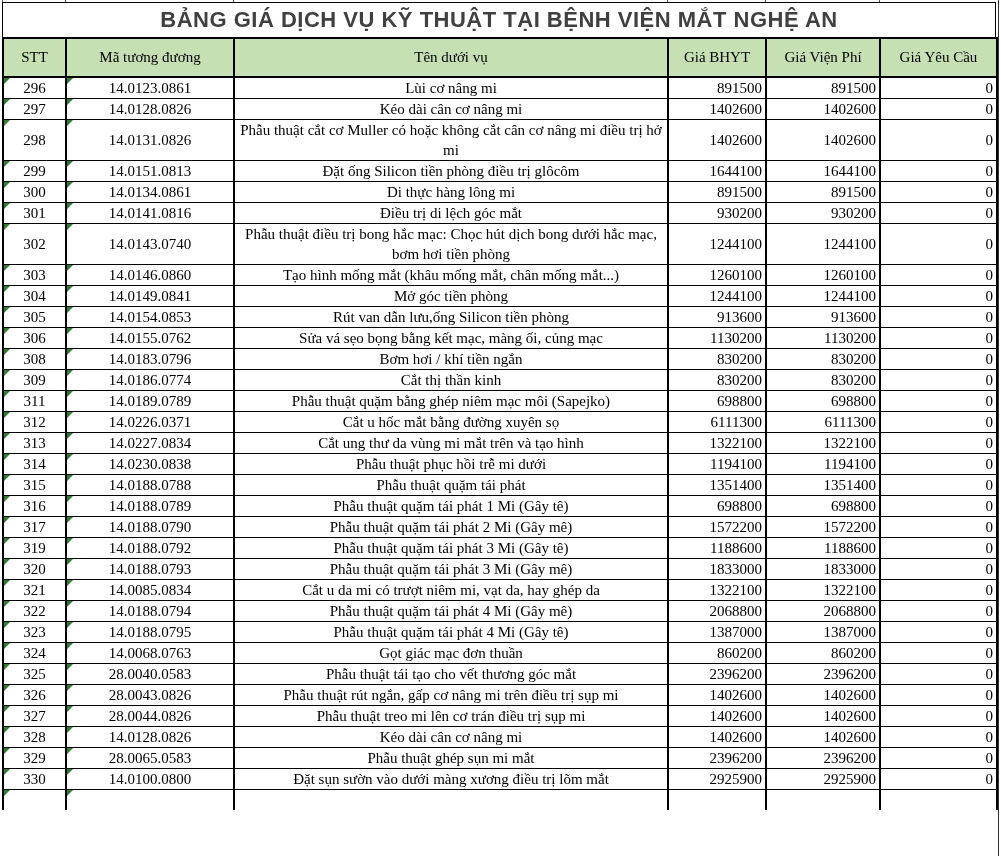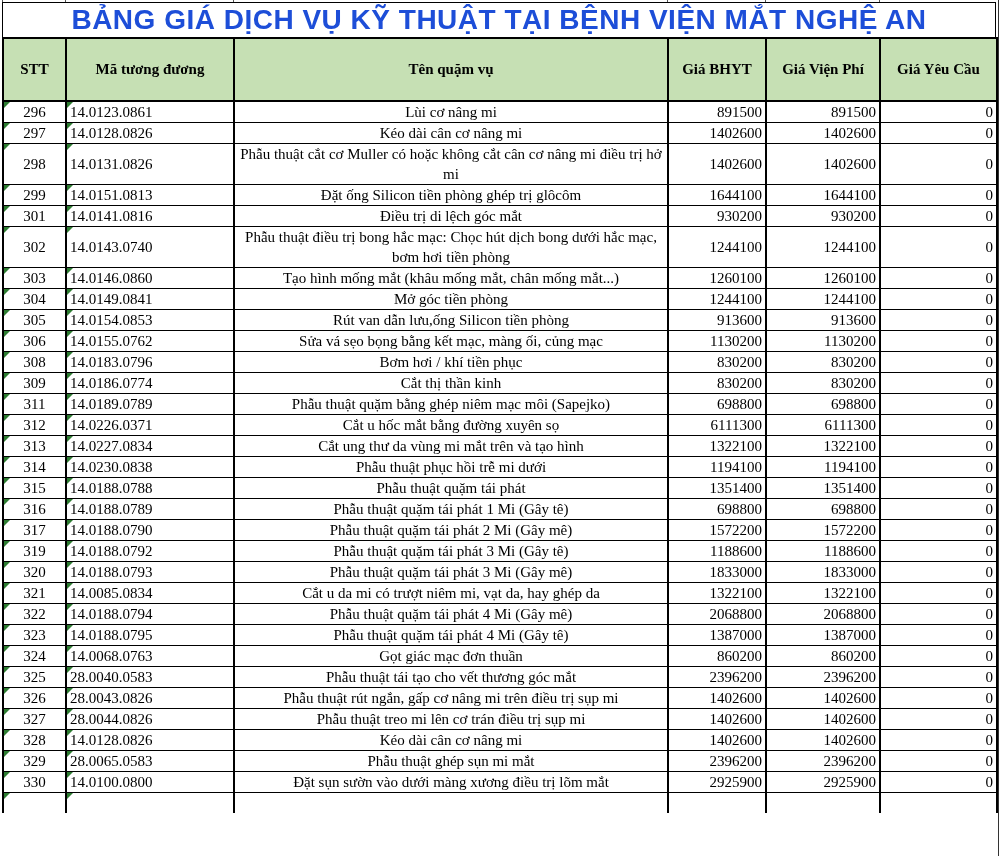--- a/index.html
+++ b/index.html
@@ -5,29 +5,29 @@
   html,body{margin:0;padding:0;background:#fff;}
   .screen{position:relative;width:1001px;height:856px;overflow:hidden;background:#fff;
           font-family:"Liberation Serif","DejaVu Serif",serif;color:#000;}
   
   .tick{position:absolute;top:0;width:1px;height:3px;background:#555;}
   .right-gridline{position:absolute;top:0;width:1px;height:856px;background:#333;}
   .sheet{position:absolute;left:2px;top:2px;width:994px;}
   .title-bar{height:34px;border:1px solid #000;border-bottom:none;display:flex;
              align-items:center;justify-content:center;
              font-family:"Liberation Sans","DejaVu Sans",sans-serif;
-             font-weight:bold;font-size:28px;letter-spacing:.5px;color:#1d4ed8;background:#fff;}
+             font-weight:bold;font-size:22px;letter-spacing:.5px;color:#404040;background:#fff;}
   table{border-collapse:collapse;width:994px;table-layout:fixed;}
-  th{background:#c6e0b4;border:2px solid #000;font-weight:bold;font-size:15px;
-     height:37px;text-align:center;padding:12px 2px;overflow:hidden;}
+  th{background:#c6e0b4;border:2px solid #000;font-weight:normal;font-size:15px;
+     height:37px;text-align:center;padding:0 2px;overflow:hidden;}
   td{border:1px solid #000;border-left-width:2px;border-right-width:2px;
      font-size:15px;height:20px;line-height:20px;padding:0 3px;vertical-align:middle;
      overflow:hidden;position:relative;background:#fff;}
   td.c-stt{text-align:center;}
-  td.c-code{text-align:left;}
+  td.c-code{text-align:center;}
   td.c-name{text-align:center;}
   td.c-num{text-align:right;}
   .tri{position:absolute;top:0;left:0;width:0;height:0;
        border-top:6px solid #2e7d32;border-right:6px solid transparent;}
   tr.partial td{border-bottom:none;}
 </style>
 </head>
 <body>
 
 <div class="screen">
@@ -49,21 +49,21 @@
           <col style="width:168px">
           <col style="width:434px">
         <col style="width:98px">
           <col style="width:114px">
           <col style="width:117px">
       </colgroup>
       <thead>
         <tr>
           <th>STT</th>
           <th>Mã tương đương</th>
-          <th>Tên quặm vụ</th>
+          <th>Tên dưới vụ</th>
           <th>Giá BHYT</th>
           <th>Giá Viện Phí</th>
           <th>Giá Yêu Cầu</th>
         </tr>
       </thead>
       <tbody>
           <tr>
             <td class="c-stt"><span class="tri"></span><span>296</span></td>
             <td class="c-code"><span class="tri"></span><span>14.0123.0861</span></td>
             <td class="c-name"><span>Lùi cơ nâng mi</span></td>
@@ -83,23 +83,31 @@
             <td class="c-stt"><span class="tri"></span><span>298</span></td>
             <td class="c-code"><span class="tri"></span><span>14.0131.0826</span></td>
             <td class="c-name"><span>Phẫu thuật cắt cơ Muller có hoặc không cắt cân cơ nâng mi điều trị hở mi</span></td>
             <td class="c-num"><span>1402600</span></td>
             <td class="c-num"><span>1402600</span></td>
             <td class="c-num"><span>0</span></td>
           </tr>
           <tr>
             <td class="c-stt"><span class="tri"></span><span>299</span></td>
             <td class="c-code"><span class="tri"></span><span>14.0151.0813</span></td>
-            <td class="c-name"><span>Đặt ống Silicon tiền phòng ghép trị glôcôm</span></td>
+            <td class="c-name"><span>Đặt ống Silicon tiền phòng điều trị glôcôm</span></td>
             <td class="c-num"><span>1644100</span></td>
             <td class="c-num"><span>1644100</span></td>
+            <td class="c-num"><span>0</span></td>
+          </tr>
+          <tr>
+            <td class="c-stt"><span class="tri"></span><span>300</span></td>
+            <td class="c-code"><span class="tri"></span><span>14.0134.0861</span></td>
+            <td class="c-name"><span>Di thực hàng lông mi</span></td>
+            <td class="c-num"><span>891500</span></td>
+            <td class="c-num"><span>891500</span></td>
             <td class="c-num"><span>0</span></td>
           </tr>
           <tr>
             <td class="c-stt"><span class="tri"></span><span>301</span></td>
             <td class="c-code"><span class="tri"></span><span>14.0141.0816</span></td>
             <td class="c-name"><span>Điều trị di lệch góc mắt</span></td>
             <td class="c-num"><span>930200</span></td>
             <td class="c-num"><span>930200</span></td>
             <td class="c-num"><span>0</span></td>
           </tr>
@@ -139,21 +147,21 @@
             <td class="c-stt"><span class="tri"></span><span>306</span></td>
             <td class="c-code"><span class="tri"></span><span>14.0155.0762</span></td>
             <td class="c-name"><span>Sửa vá sẹo bọng bằng kết mạc, màng ối, củng mạc</span></td>
             <td class="c-num"><span>1130200</span></td>
             <td class="c-num"><span>1130200</span></td>
             <td class="c-num"><span>0</span></td>
           </tr>
           <tr>
             <td class="c-stt"><span class="tri"></span><span>308</span></td>
             <td class="c-code"><span class="tri"></span><span>14.0183.0796</span></td>
-            <td class="c-name"><span>Bơm hơi / khí tiền phục</span></td>
+            <td class="c-name"><span>Bơm hơi / khí tiền ngắn</span></td>
             <td class="c-num"><span>830200</span></td>
             <td class="c-num"><span>830200</span></td>
             <td class="c-num"><span>0</span></td>
           </tr>
           <tr>
             <td class="c-stt"><span class="tri"></span><span>309</span></td>
             <td class="c-code"><span class="tri"></span><span>14.0186.0774</span></td>
             <td class="c-name"><span>Cắt thị thần kinh</span></td>
             <td class="c-num"><span>830200</span></td>
             <td class="c-num"><span>830200</span></td>

